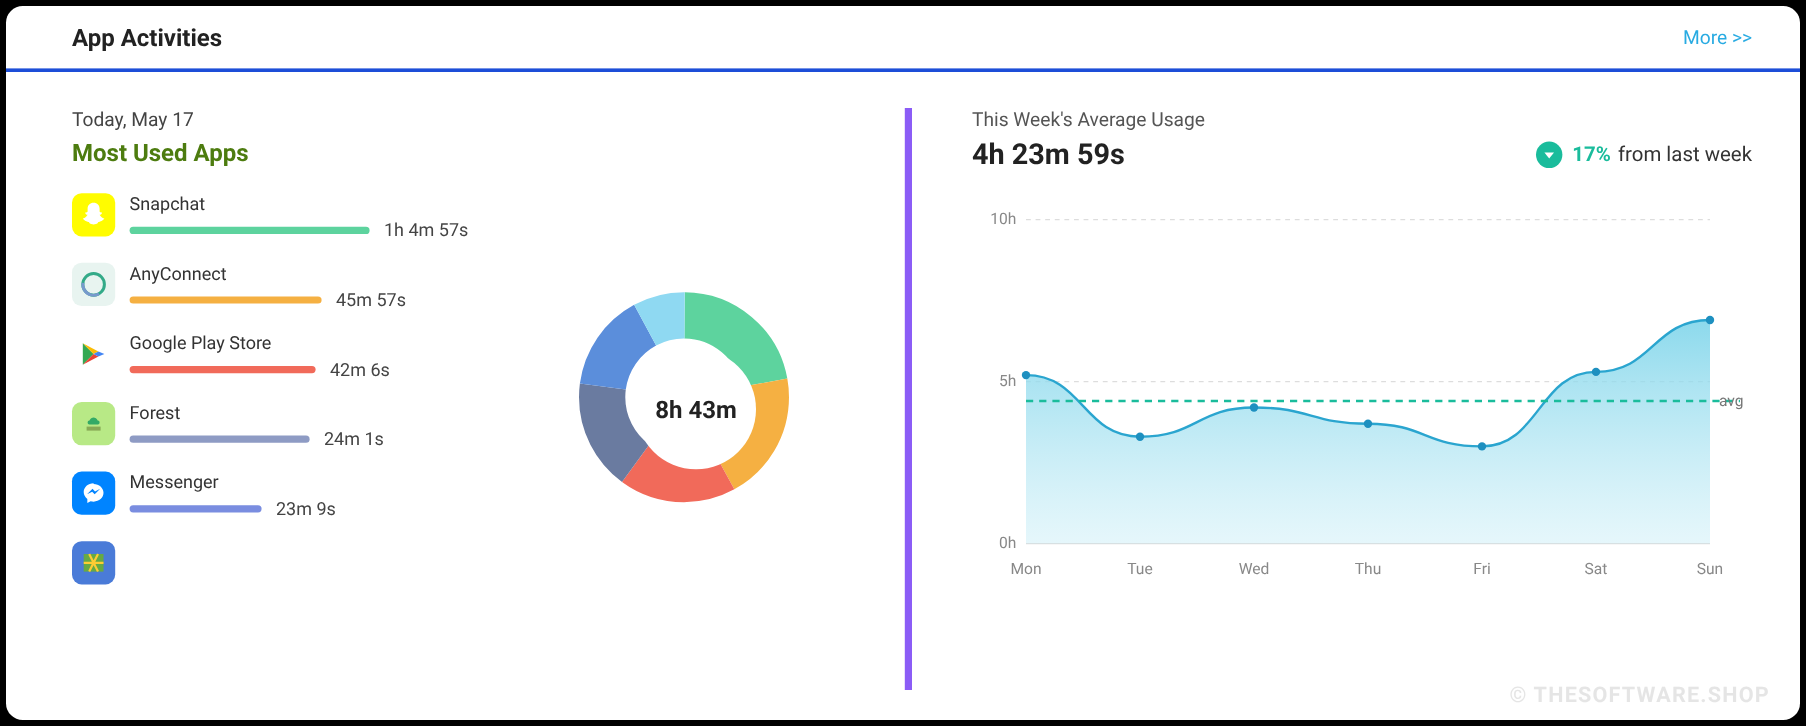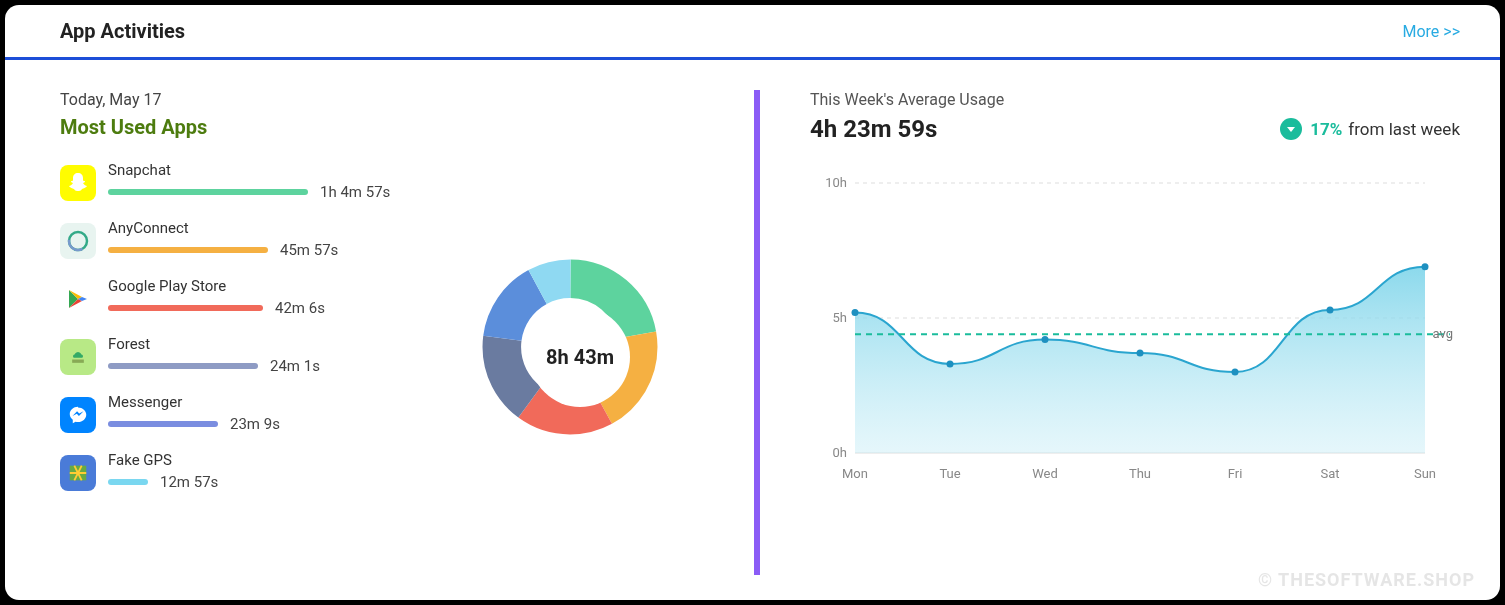--- a/index.html
+++ b/index.html
@@ -54,21 +54,21 @@
     margin-bottom: 6px;
   }
   .section-title {
     font-size: 20px;
     font-weight: 700;
     color: #4d7c0f;
     margin-bottom: 22px;
   }
   .app-row {
     display: flex;
-    align-items: flex-end;
+    align-items: flex-start;
     margin-bottom: 18px;
   }
   .app-icon {
     width: 36px;
     height: 36px;
     border-radius: 8px;
     flex-shrink: 0;
     display: flex;
     align-items: center;
     justify-content: center;
@@ -91,21 +91,21 @@
   }
   .app-time {
     font-size: 15px;
     color: #444;
     margin-left: 12px;
     white-space: nowrap;
   }
   .donut-wrap {
     position: absolute;
     left: 420px;
-    top: 167px;
+    top: 151px;
     width: 200px;
     height: 200px;
   }
   .donut-center {
     position: absolute;
     left: 50%; top: 50%;
     transform: translate(-50%,-50%);
     background: #fff;
     width: 100px; height: 100px;
     border-radius: 50%;
@@ -270,27 +270,20 @@
       </div>
     </div>
           </div>
           <div class="app-row">
     <div class="app-icon" style="background:#4a7bd8">
               <svg viewBox="0 0 24 24" width="22" height="22">
                 <rect x="3" y="4" width="18" height="16" fill="#6a4"></rect>
                 <path stroke="#fc3" stroke-width="2" fill="none" d="M3 12h18M8 4l4 8-4 8M16 4l-4 8 4 8"></path>
               </svg>
             </div>
-    <div class="app-info">
-      <div class="app-name">Fake GPS</div>
-      <div class="bar-wrap">
-        <div class="bar" style="width:40px;background:#7ad7f0"></div>
-        <div class="app-time">12m 57s</div>
-      </div>
-    </div>
           </div>
         </div>
 
       <div class="donut-wrap">
         <svg viewBox="0 0 42 42" width="180" height="180" id="donut-svg">
             <circle cx="21" cy="21" r="15.9155" fill="transparent" stroke="#5dd39e" stroke-width="9" stroke-dasharray="22 78" stroke-dashoffset="25"></circle>
             <circle cx="21" cy="21" r="15.9155" fill="transparent" stroke="#f5b042" stroke-width="9" stroke-dasharray="20 80" stroke-dashoffset="3"></circle>
             <circle cx="21" cy="21" r="15.9155" fill="transparent" stroke="#f16a5a" stroke-width="9" stroke-dasharray="18 82" stroke-dashoffset="-17"></circle>
             <circle cx="21" cy="21" r="15.9155" fill="transparent" stroke="#6a7ba0" stroke-width="9" stroke-dasharray="17 83" stroke-dashoffset="-35"></circle>
             <circle cx="21" cy="21" r="15.9155" fill="transparent" stroke="#5b8edb" stroke-width="9" stroke-dasharray="15 85" stroke-dashoffset="-52"></circle>

